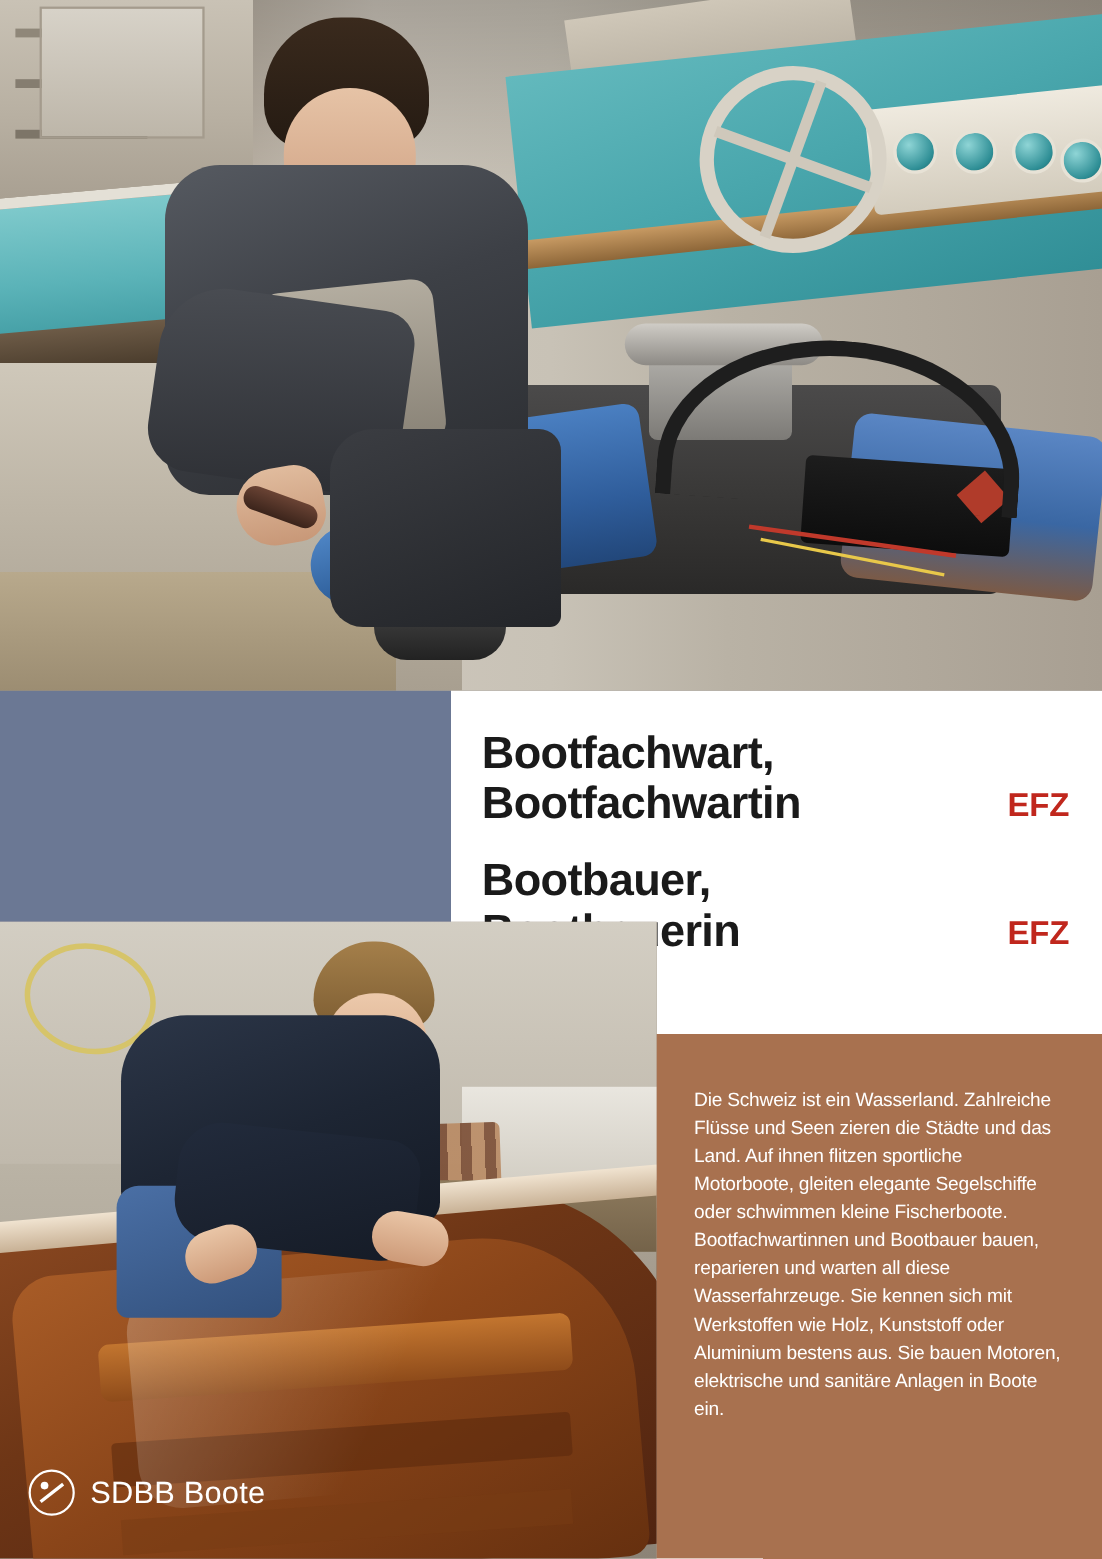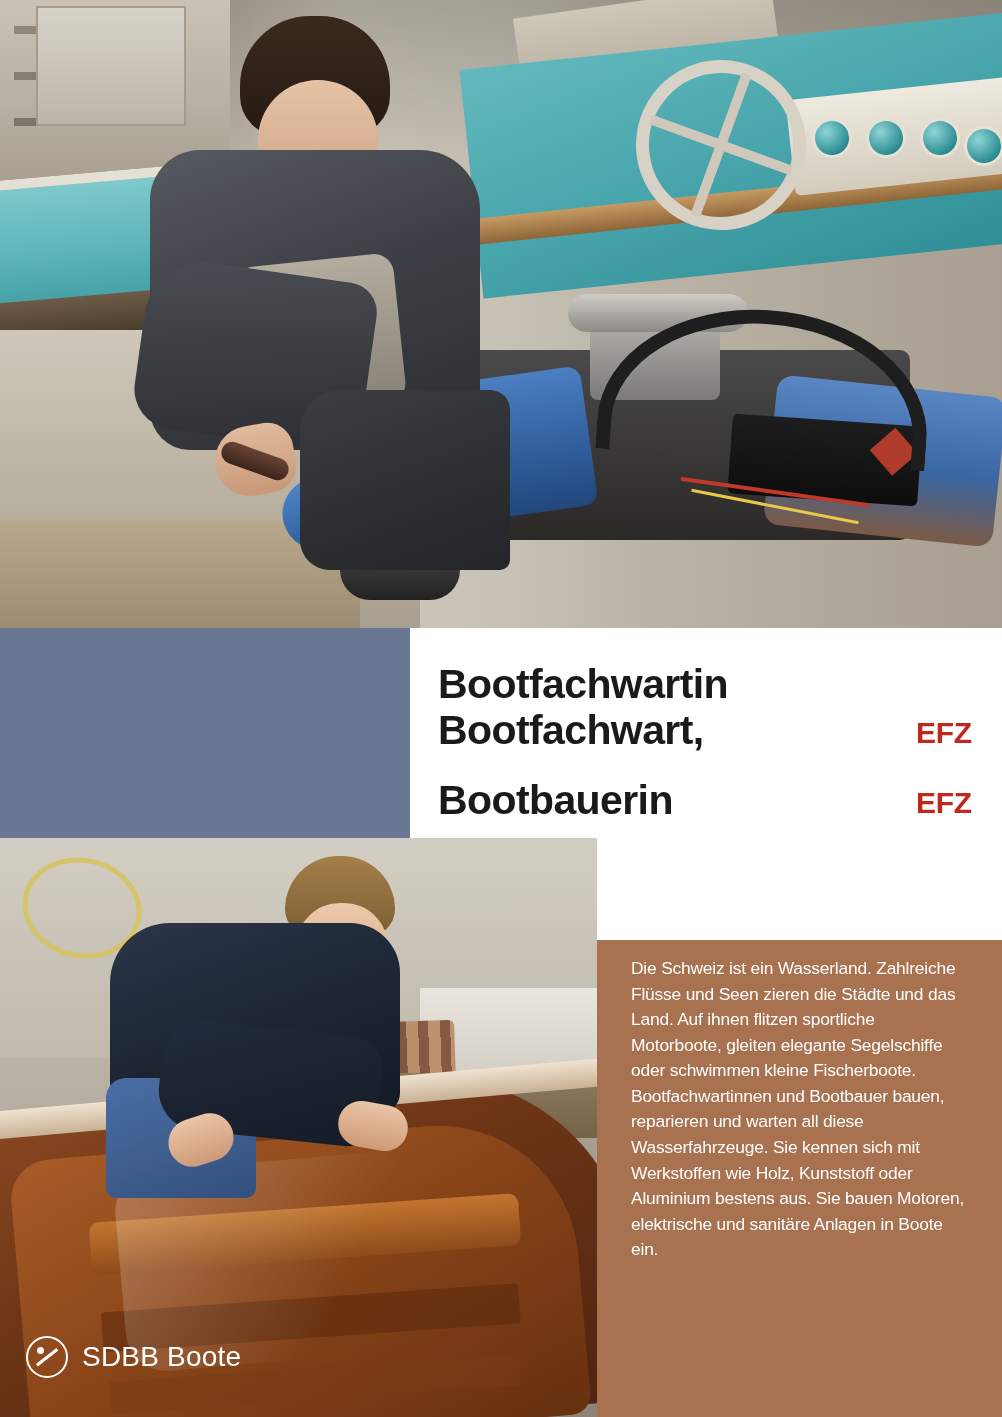--- a/index.html
+++ b/index.html
@@ -380,21 +380,21 @@
     white-space: nowrap;
   }
   .title-gap { height: 24px; }
 
   
   .text-block {
     position: absolute;
     left: 597px; top: 940px;
     width: 405px; height: 477px;
     background: #a8714f;
-    padding: 16px 34px 0 34px;
+    padding: 47px 34px 0 34px;
   }
   .body-copy {
     color: #ffffff;
     font-family: "Liberation Sans", sans-serif;
     font-size: 17.4px;
     line-height: 1.47;
     letter-spacing: -0.2px;
   }
 
   
@@ -482,30 +482,31 @@
       <div class="p-hand"></div>
       <div class="p-tool"></div>
     </div>
   </div>
 
   <div class="blue-block"></div>
 
   <div class="title-panel">
     <div class="title-row">
       <div class="title-text">
+        <div>Bootfachwart,</div>
         <div>Bootfachwartin</div>
-        <div>Bootfachwart,</div>
       </div>
       <div class="efz">EFZ</div>
     </div>
 
     <div class="title-gap"></div>
 
     <div class="title-row">
       <div class="title-text">
+        <div>Bootbauer,</div>
         <div>Bootbauerin</div>
       </div>
       <div class="efz">EFZ</div>
     </div>
   </div>
 
   <div class="photo-bottom">
     <div class="pb-bg"></div>
     <div class="pb-wall"></div>
     <div class="pb-hose"></div>

